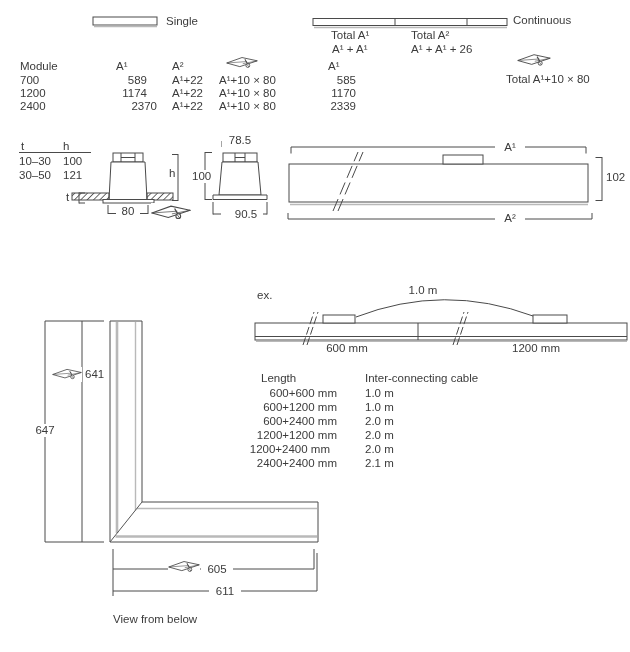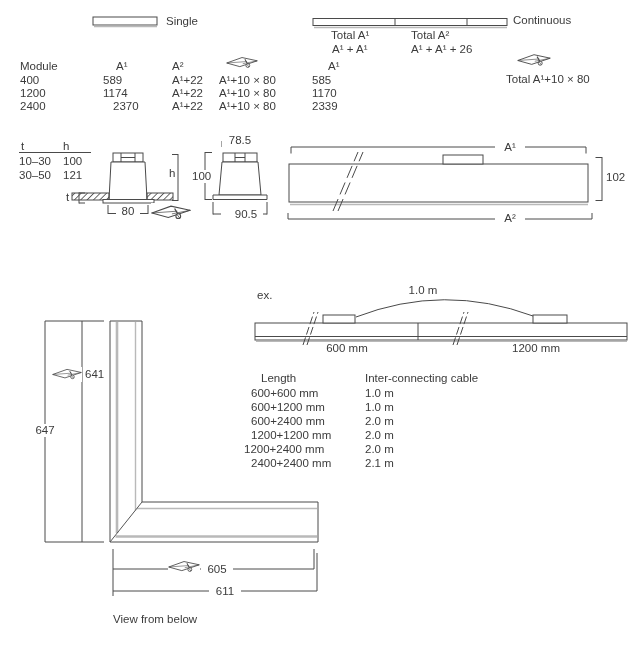--- a/index.html
+++ b/index.html
@@ -1,20 +1,20 @@
 <!DOCTYPE html>
 <html><head>
 <meta charset="utf-8">
 <style>
   html,body{margin:0;padding:0;background:#fff;}
   .canvas{position:relative;width:630px;height:652px;background:#fff;overflow:hidden;
           font-family:"Liberation Sans",sans-serif;padding-left:24px;}
   svg.base{position:absolute;left:0;top:0;}
   .t{position:absolute;font:11.5px/13px "Liberation Sans",sans-serif;color:#3b3b3b;white-space:nowrap;}
-  .r{text-align:left;}
+  .r{text-align:right;}
   .c{text-align:center;}
   .i{}
   .bg{background:#fff;padding:0 2px;}
   .cut-icon{position:absolute;}
 </style>
 </head>
 <body>
 
 <div class="canvas">
 
@@ -182,21 +182,21 @@
     <circle cx="30" cy="14.5" r="2.6" fill="#fff" stroke="#4a4a4a" stroke-width="1.2"></circle>
     <line x1="28.5" y1="12.5" x2="31.5" y2="16.5" stroke="#4a4a4a" stroke-width="0.9"></line>
   </svg>
 
   <div class="t" style="left:166px;top:15px">Single</div>
   <div class="t" style="left:513px;top:14px">Continuous</div>
 
   <div class="t" style="left:20px;top:60px">Module</div>
   <div class="t" style="left:116px;top:60px">A¹</div>
   <div class="t" style="left:172px;top:60px">A²</div>
-  <div class="t" style="left:20px;top:74px">400</div>
+  <div class="t" style="left:20px;top:74px">700</div>
   <div class="t r" style="left:103px;top:74px;width:44px">589</div>
   <div class="t" style="left:172px;top:74px">A¹+22</div>
   <div class="t" style="left:219px;top:74px">A¹+10 × 80</div>
   <div class="t" style="left:20px;top:87px">1200</div>
   <div class="t r" style="left:103px;top:87px;width:44px">1174</div>
   <div class="t" style="left:172px;top:87px">A¹+22</div>
   <div class="t" style="left:219px;top:87px">A¹+10 × 80</div>
   <div class="t" style="left:20px;top:100px">2400</div>
   <div class="t r" style="left:113px;top:100px;width:44px">2370</div>
   <div class="t" style="left:172px;top:100px">A¹+22</div>

